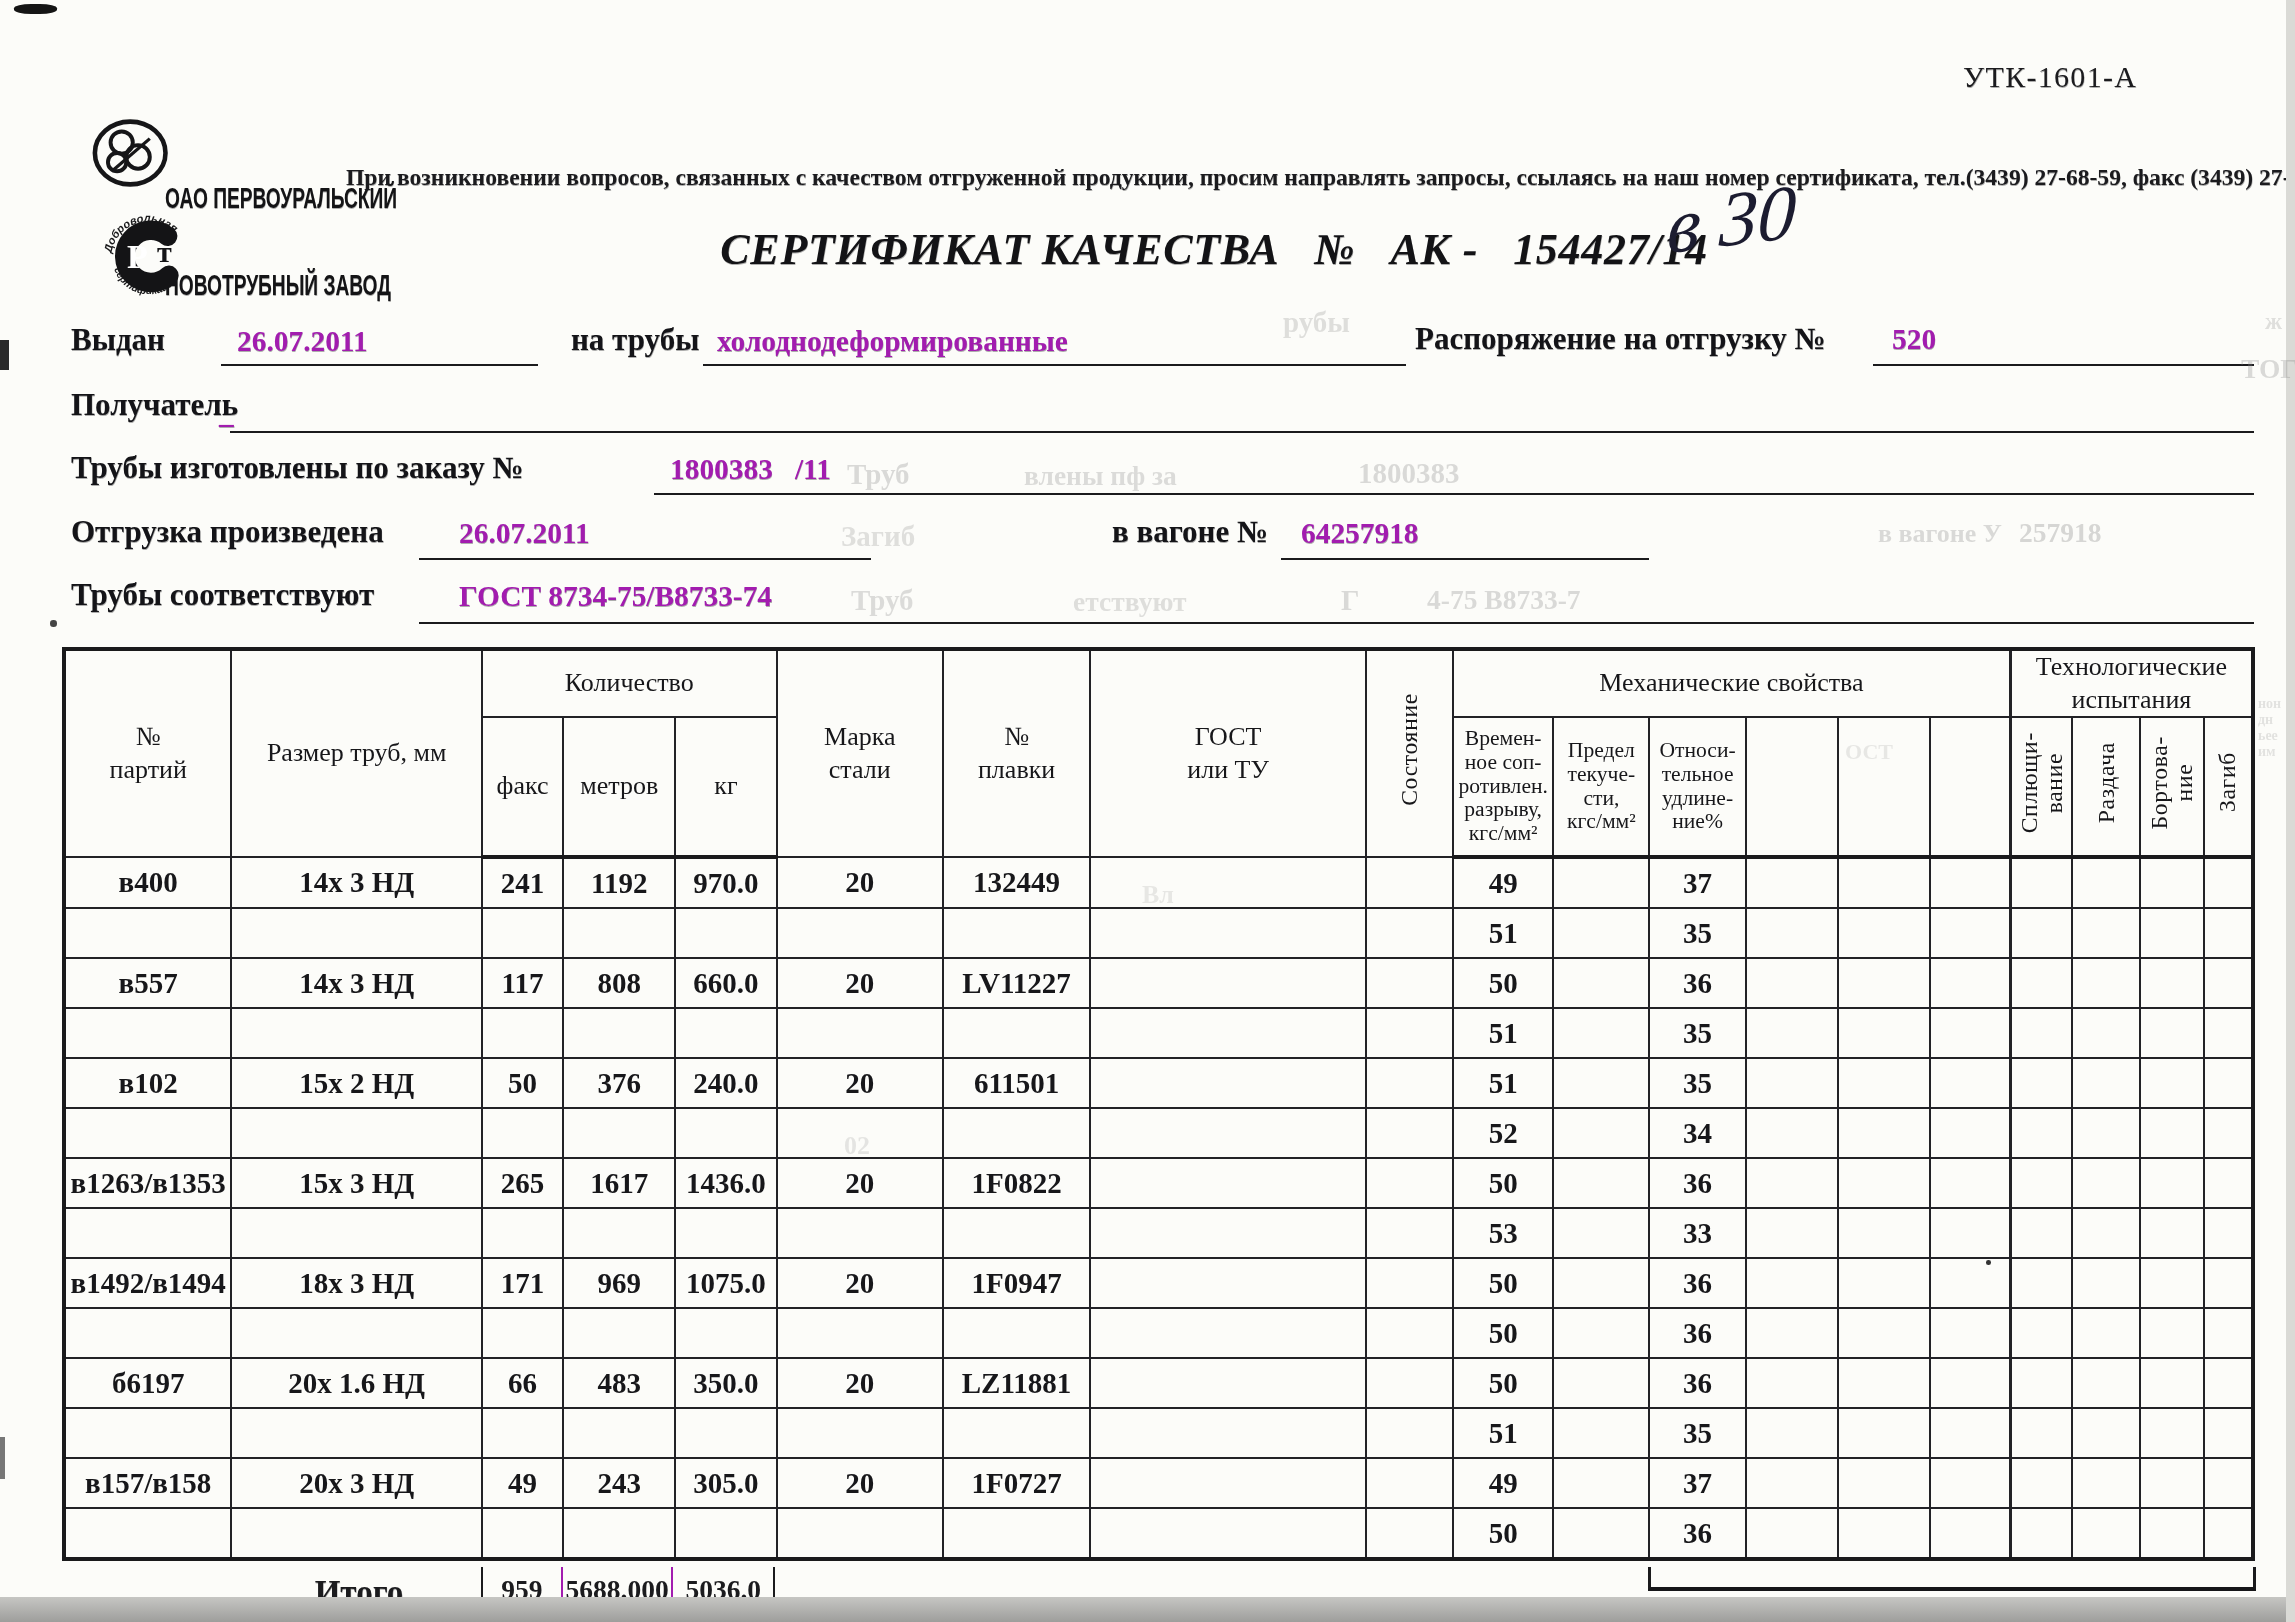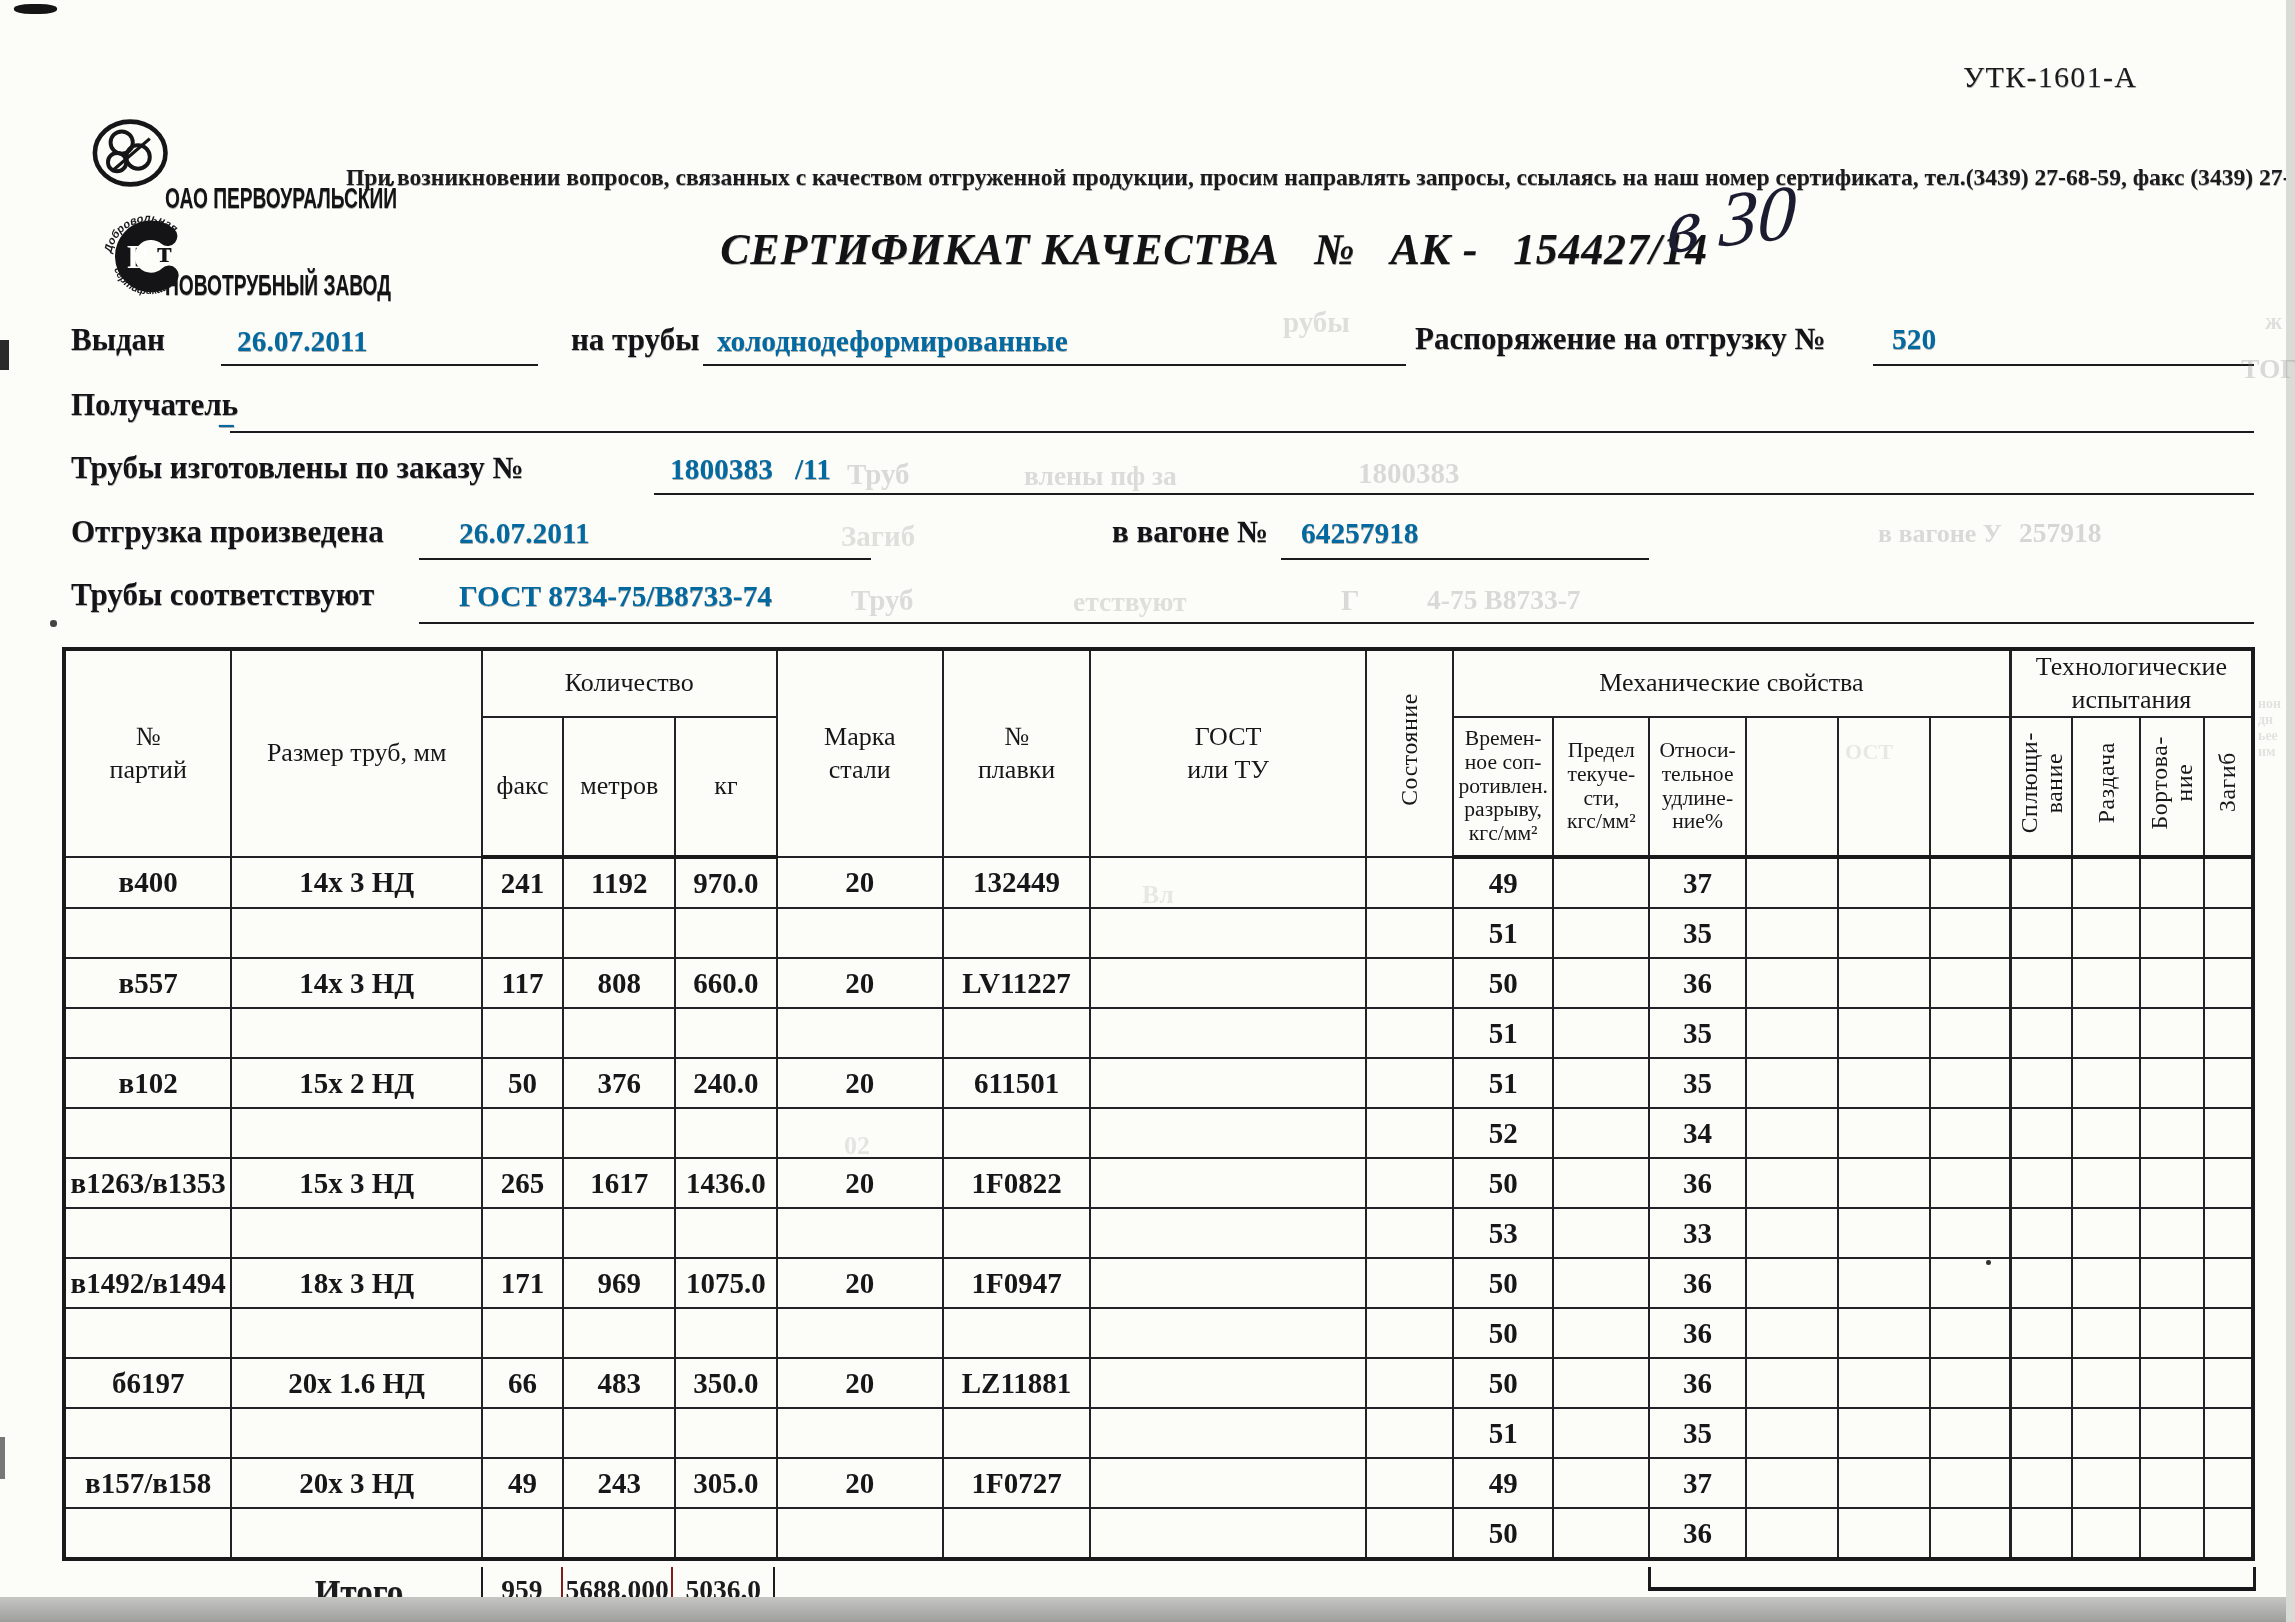--- a/index.html
+++ b/index.html
@@ -16,42 +16,42 @@
     transform-origin:left top; letter-spacing:0px; color:#141416;}
   .addr1{left:400px; top:122px; font-weight:bold; font-size:29.4px;}
   .addr1 .email{text-decoration:underline;}
   .addr2{left:346px; top:164px; font-weight:bold; font-size:23.6px;}
   .title{left:1214px; top:224px; transform:translateX(-50%); font-weight:bold;
     font-style:italic; font-size:44px; letter-spacing:0.7px; color:#131316;}
   .handwriting{left:1667px; top:175px; font-style:italic; font-size:77px;
     color:#1c1c30; transform:rotate(-7deg) skewX(-10deg); font-weight:400;}
   
   .lbl{font-weight:bold; font-size:31px; color:#141418;}
-  .val{font-weight:bold; font-size:29.4px; color:#0369a1;}
+  .val{font-weight:bold; font-size:29.4px; color:#a21caf;}
   .uline{position:absolute; border-bottom:2.6px solid #1b1b1d; height:0;}
   
   .cert-table{position:absolute; left:62px; top:647px; border-collapse:collapse;
     table-layout:fixed; width:2193px; color:#17171a;}
   .cert-table th,.cert-table td{border:2px solid #222226; padding:0 1.3px;
     text-align:center; vertical-align:middle; overflow:hidden;}
   .cert-table{border:4.6px solid #1a1a1c;}
   .cert-table th{font-weight:400; white-space:pre-line; font-size:26px; line-height:1.25;}
   .rowA th{height:64px;}
   .rowB th{height:137px; border-bottom:4.6px solid #1a1a1c;}
   .rowB th.small{font-size:21.6px; line-height:1.1;}
   .cert-table tbody td{height:48px; font-size:29px; font-weight:700; white-space:pre;}
   .vtext{writing-mode:vertical-rl; transform:rotate(180deg); display:inline-block;
     font-size:23.6px; line-height:1.05; white-space:pre-line; letter-spacing:0.7px;}
   .thickL{border-left-width:3.9px !important;}
   
   .totals-label{font-weight:bold; font-size:33px; width:250px; left:234px; text-align:center;}
   .totals-box{position:absolute; left:481px; width:294px; height:50px; display:flex;
     border:2.6px solid #1b1b1d; border-top:none; border-bottom:5.2px solid #161618; box-sizing:border-box;}
   .totals-box .tcell{display:flex; align-items:center; justify-content:center;
-    font-weight:700; font-size:27.5px; border-right:2px solid #7f1d1d; box-sizing:border-box;}
+    font-weight:700; font-size:27.5px; border-right:2px solid #a21caf; box-sizing:border-box;}
   .totals-box .tcell:last-child{border-right:none;}
   .right-ext{position:absolute; left:1648px; width:608px; height:23.6px; box-sizing:border-box;
     border-left:3.9px solid #1b1b1d; border-right:3.9px solid #1b1b1d; border-bottom:4.6px solid #161618;}
   .note{font-size:25px; left:1072px; color:#1d1d20;}
   
   .ghost{position:absolute; color:#8a8a8a; font-weight:bold; white-space:pre-line;}
   .gray-band{position:absolute; left:0; top:1597px; width:2295px; height:26px;
     background:linear-gradient(#c6c6c3,#9c9c9a);}
   .edge-strip{position:absolute; left:2286px; top:0; width:9.2px; height:1623px; background:#dadad6;}
 </style>

